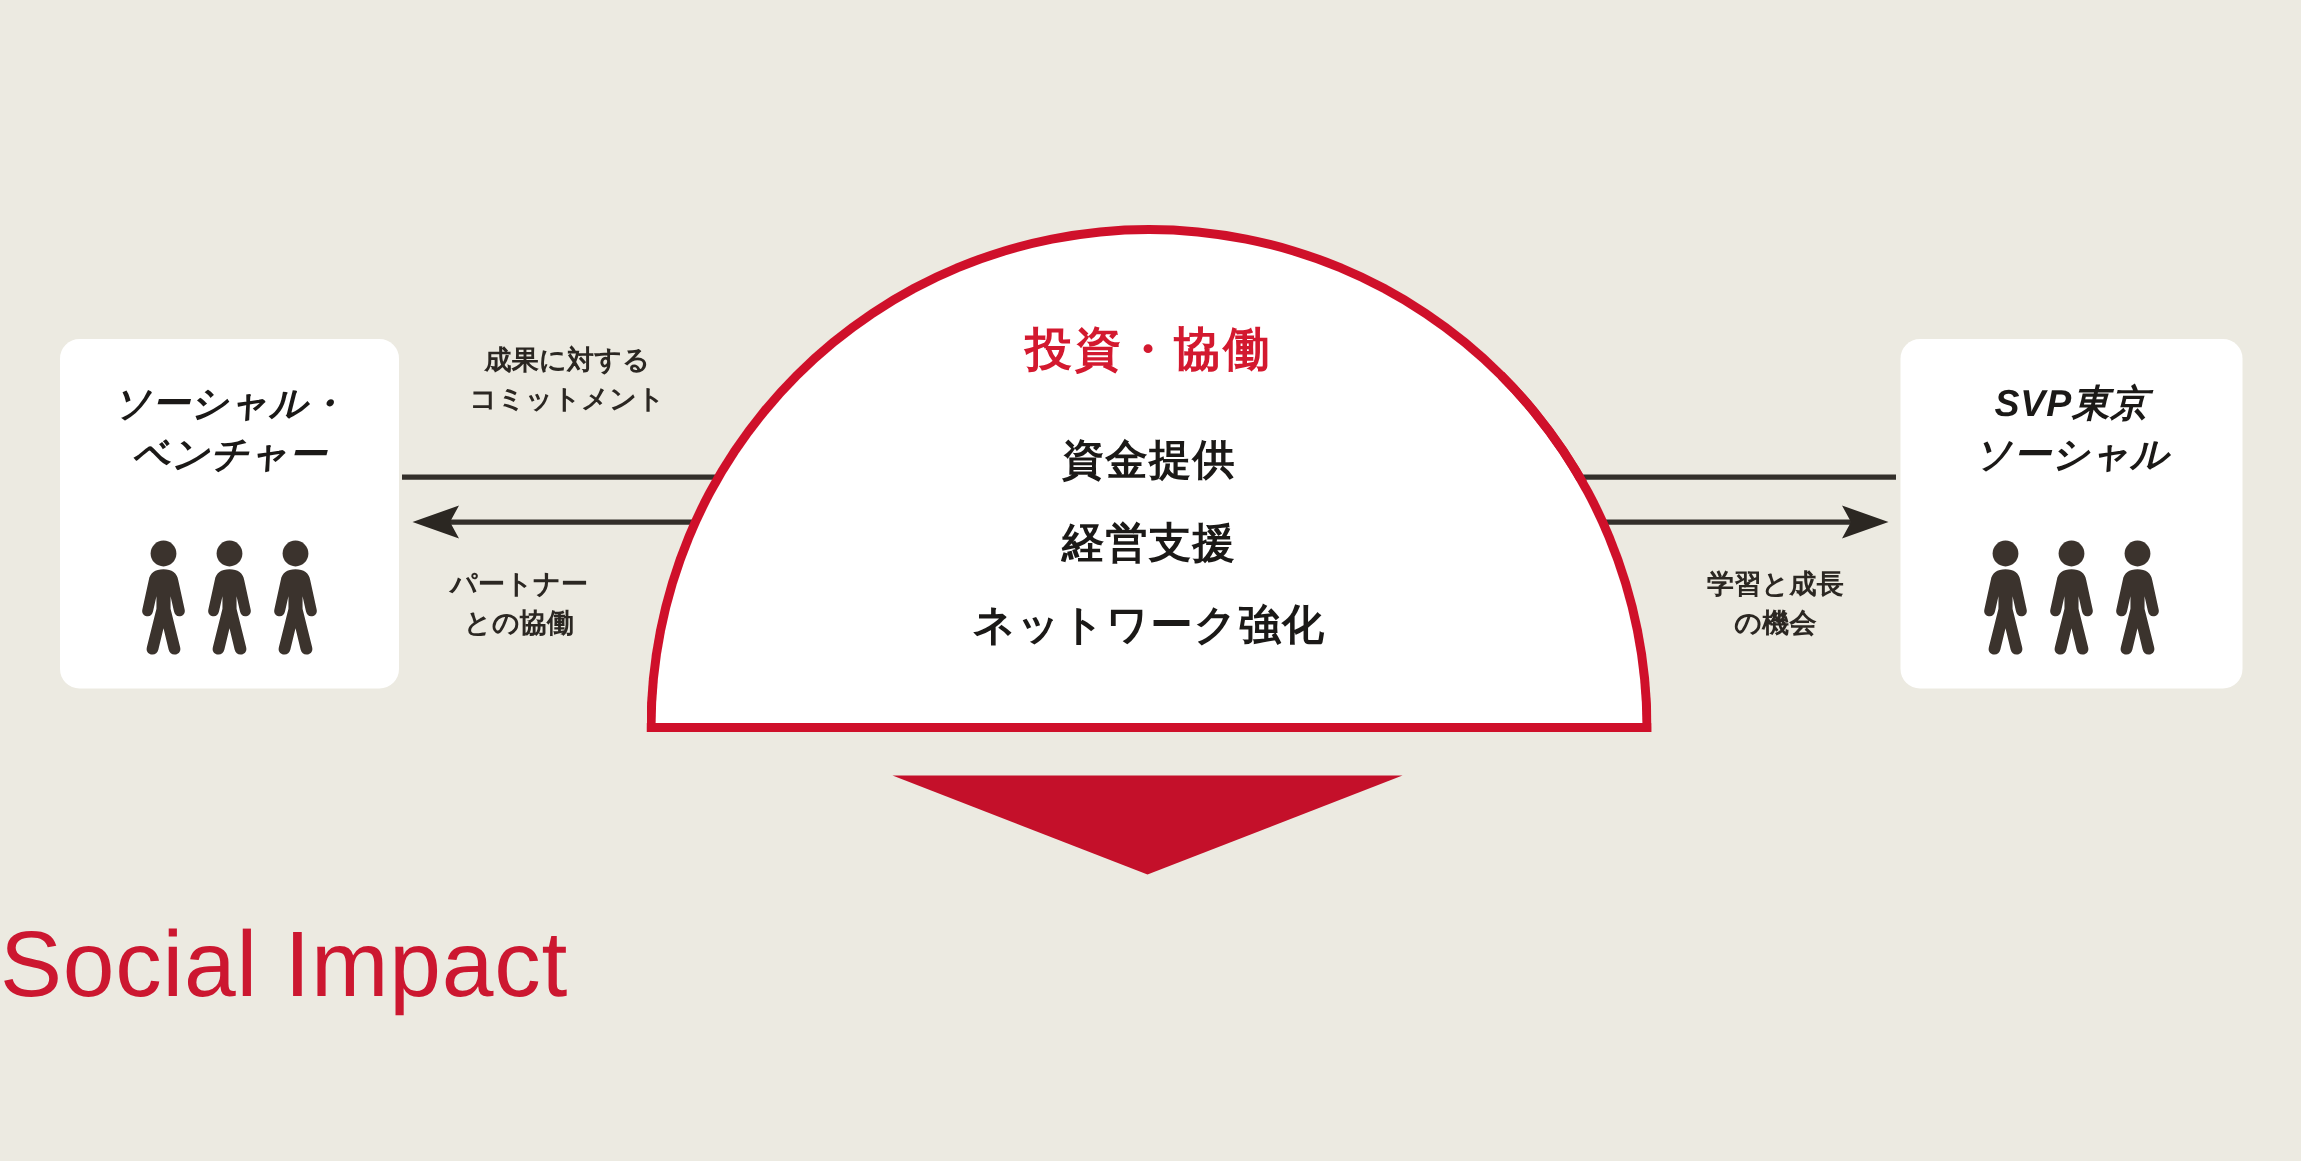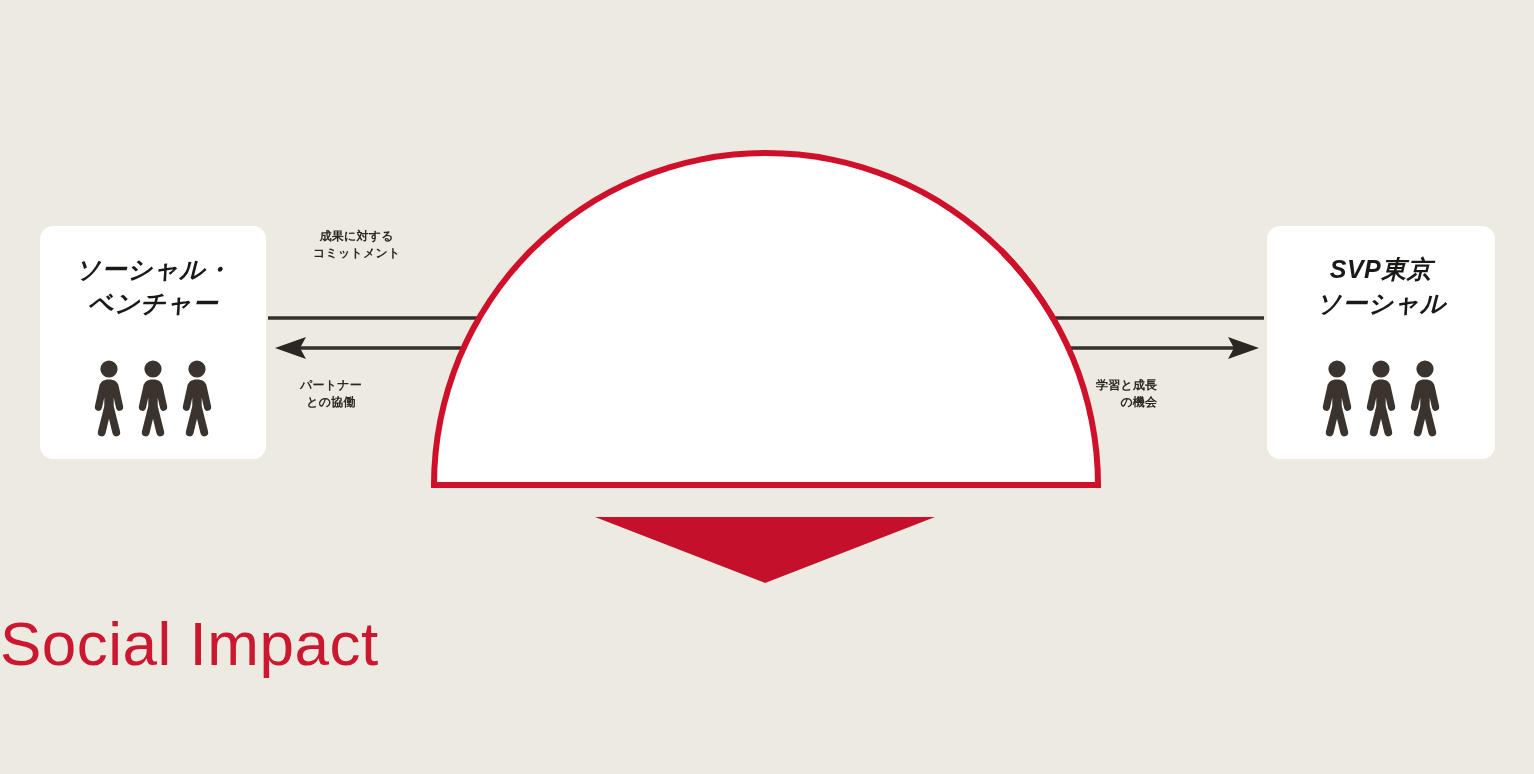--- a/index.html
+++ b/index.html
@@ -98,31 +98,31 @@
     font-size: 28px;
     font-weight: 700;
     color: #1b1917;
     letter-spacing: 1px;
     margin-bottom: 17px;
   }
 
   
   .flow-label {
     position: absolute;
-    font-size: 12px;
+    font-size: 18px;
     font-weight: 700;
     line-height: 1.42;
     color: #2b2722;
     white-space: pre-line;
     letter-spacing: 0.2px;
   }
   #label-left-top     { left: 313px;  top: 228px; text-align: center; }
   #label-left-bottom  { left: 300px;  top: 377px; text-align: center; }
   #label-right-top    { left: 1078px; top: 228px; text-align: left; }
-  #label-right-bottom { left: 1096px; top: 377px; text-align: right; }
+  #label-right-bottom { left: 1138px; top: 377px; text-align: center; }
 
   #arrows-svg {
     position: absolute;
     left: 0;
     top: 0;
     width: 1534px;
     height: 774px;
     pointer-events: none;
   }
 
@@ -209,20 +209,26 @@
         <path d="M19 20.5 c-5.6 0-9.1 2.6-9.8 7.2 l-4.3 19.6 c-0.5 2.4 0.8 4.1 2.9 4.5 c2.1 0.4 3.6-0.7 4.2-3.1 l2.3-10.2 l0 8.4 l-6.4 25.6 c-0.6 2.6 0.7 4.4 3 4.8 c2.3 0.4 4-0.8 4.7-3.3 l3.4-14.2 l3.4 14.2 c0.7 2.5 2.4 3.7 4.7 3.3 c2.3-0.4 3.6-2.2 3-4.8 l-6.4-25.6 l0-8.4 l2.3 10.2 c0.6 2.4 2.1 3.5 4.2 3.1 c2.1-0.4 3.4-2.1 2.9-4.5 l-4.3-19.6 c-0.7-4.6-4.2-7.2-9.8-7.2 z" fill="#3b332d"></path>
       </svg>
       <svg class="person-icon" width="38" height="78" viewBox="0 0 38 78" xmlns="http://www.w3.org/2000/svg">
         <circle cx="19" cy="10" r="8.6" fill="#3b332d"></circle>
         <path d="M19 20.5 c-5.6 0-9.1 2.6-9.8 7.2 l-4.3 19.6 c-0.5 2.4 0.8 4.1 2.9 4.5 c2.1 0.4 3.6-0.7 4.2-3.1 l2.3-10.2 l0 8.4 l-6.4 25.6 c-0.6 2.6 0.7 4.4 3 4.8 c2.3 0.4 4-0.8 4.7-3.3 l3.4-14.2 l3.4 14.2 c0.7 2.5 2.4 3.7 4.7 3.3 c2.3-0.4 3.6-2.2 3-4.8 l-6.4-25.6 l0-8.4 l2.3 10.2 c0.6 2.4 2.1 3.5 4.2 3.1 c2.1-0.4 3.4-2.1 2.9-4.5 l-4.3-19.6 c-0.7-4.6-4.2-7.2-9.8-7.2 z" fill="#3b332d"></path>
       </svg>
     </div>
   </div>
 
   <div id="dome"></div>
+  <div id="dome-content">
+    <div id="dome-heading">投資・協働</div>
+    <div class="dome-line">資金提供</div>
+    <div class="dome-line">経営支援</div>
+    <div class="dome-line">ネットワーク強化</div>
+  </div>
 
   <div class="flow-label" id="label-left-top">成果に対する
 コミットメント</div>
   <div class="flow-label" id="label-left-bottom">パートナー
 との協働</div>
   <div class="flow-label" id="label-right-bottom">学習と成長
 の機会</div>
 
   <div id="impact-triangle"></div>
   <div id="impact-caption">Social Impact</div>

